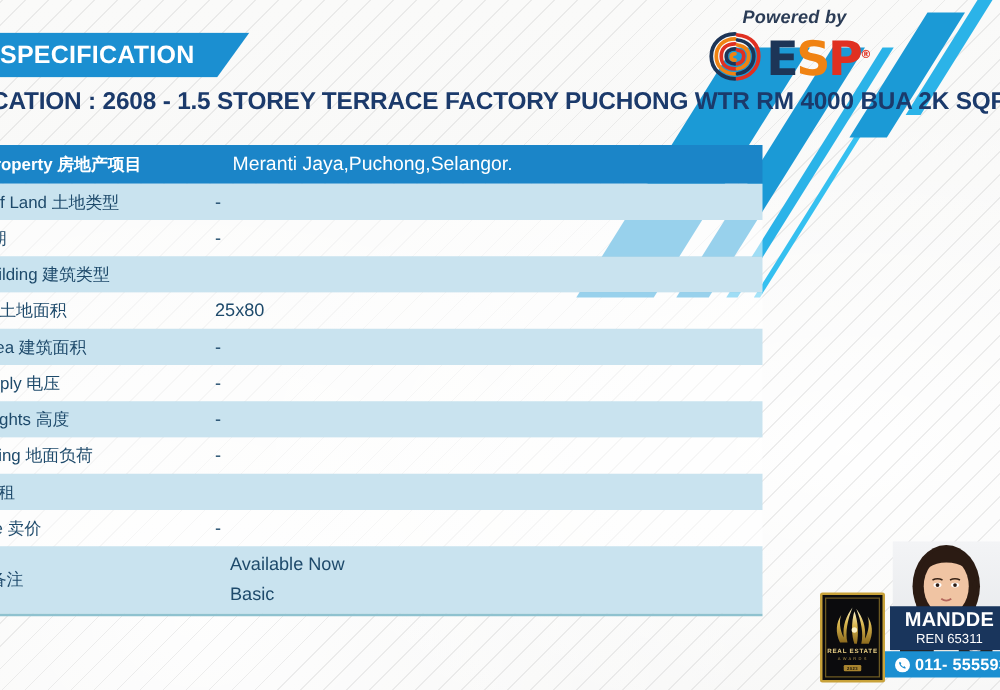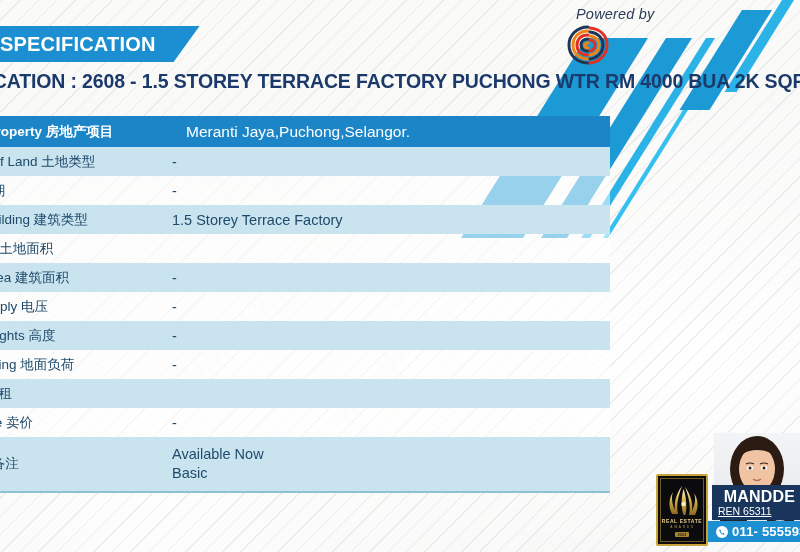--- a/index.html
+++ b/index.html
@@ -104,21 +104,21 @@
   .esp-logo {
     position: absolute;
     left: 566px;
     top: 6px;
     z-index: 6;
   }
   .powered-by {
     color: #2b3c56;
     font-size: 14.5px;
     font-style: italic;
-    font-weight: normal;
+    font-weight: bold;
     text-align: center;
     margin: 0 0 1px 10px;
     letter-spacing: 0.2px;
   }
   .esp-row {
     display: flex;
     align-items: center;
     gap: 3px;
   }
   .fingerprint { width: 44px; height: 44px; display:block; }
@@ -181,21 +181,21 @@
   }
   .row.header .value {
     color: #ffffff;
     font-size: 15.5px;
     margin-left: 14px;
   }
 
   .row.tint  { background: #c9e3ef; }
   .row.plain { background: rgba(255,255,255,0.55); }
   .row.tall  { min-height: 54px; align-items: center; }
-  .row.tall .value { line-height: 19px; }
+  .row.tall .value { line-height: 24px; margin-left: 12px; }
 
   .table-footline {
     height: 2px;
     background: #8fc2cf;
     width: 100%;
   }
 
   
   .agent-card {
     position: absolute;
@@ -283,24 +283,23 @@
     font-size: 16px;
     font-weight: bold;
     letter-spacing: 0.2px;
     line-height: 17px;
     white-space: nowrap;
     text-align: center;
   }
   .agent-ren {
     color: #ffffff;
     font-size: 10.5px;
-    text-align: left;
+    text-align: center;
     line-height: 12px;
     white-space: nowrap;
-    text-decoration: underline;
   }
   .phone-plate {
     position: absolute;
     left: 58px;
     bottom: 10px;
     right: -6px;
     height: 21px;
     background: #1b8fd1;
     display: flex;
     align-items: center;
@@ -352,44 +351,47 @@
             <path d="M22 8 C13 8 7 14 7 22 C7 30 13 36 22 36" stroke="#f08313" stroke-width="3"></path>
             <path d="M24 9 C32 10 37 15 37 22 C37 29 32 35 24 36" stroke="#1d3557" stroke-width="3"></path>
             <path d="M22 12 C15 12 11 16 11 22 C11 28 15 32 22 32" stroke="#e03021" stroke-width="3"></path>
             <path d="M24 13 C30 14 33 17 33 22 C33 27 30 31 24 32" stroke="#f08313" stroke-width="3"></path>
             <path d="M22 16 C18 16 15 18 15 22 C15 26 18 28 22 28" stroke="#1d3557" stroke-width="3"></path>
             <path d="M24 17 C28 18 29 19 29 22 C29 25 28 27 24 28" stroke="#e03021" stroke-width="3"></path>
             <path d="M22 20 C20 20 19 21 19 22.5 C19 24 20 25 22 25" stroke="#f08313" stroke-width="3"></path>
           </g>
         </svg>
       </span>
+      <span class="esp-word">
+        <span class="esp-e">E</span><span class="esp-s">S</span><span class="esp-p">P</span><span class="esp-reg">®</span>
+      </span>
     </div>
   </div>
 
   <div class="spec-table">
 
     <div class="row header">
       <div class="label">Subject Property  房地产项目</div>
       <div class="value">Meranti Jaya,Puchong,Selangor.</div>
     </div>
 
     <div class="row tint">
       <div class="label">Category of Land 土地类型</div>
       <div class="value">-</div>
     </div>
     <div class="row plain">
       <div class="label">年限 占有期</div>
       <div class="value">-</div>
     </div>
     <div class="row tint">
       <div class="label">Type of Building 建筑类型</div>
-      <div class="value">1.5 Storey Terrace Factory</div>
     </div>
     <div class="row plain">
       <div class="label">Land Area 土地面积</div>
+      <div class="value">25x80</div>
     </div>
     <div class="row tint">
       <div class="label">Built-up Area 建筑面积</div>
       <div class="value">-</div>
     </div>
     <div class="row plain">
       <div class="label">Power Supply 电压</div>
       <div class="value">-</div>
     </div>
     <div class="row tint">

